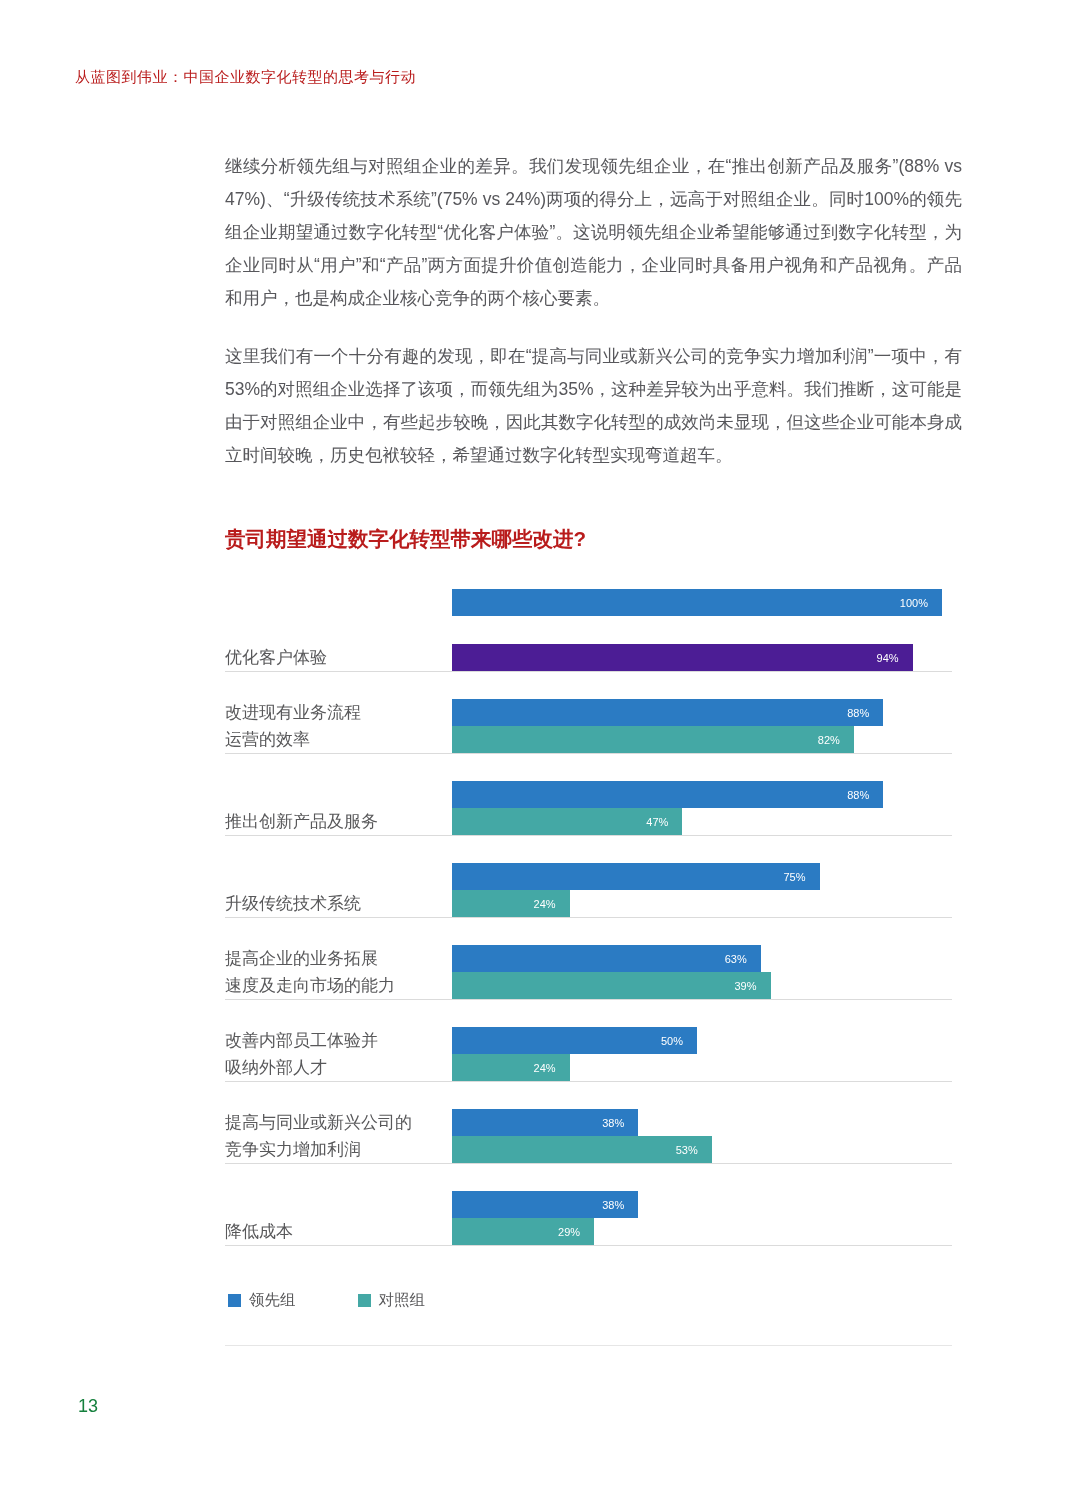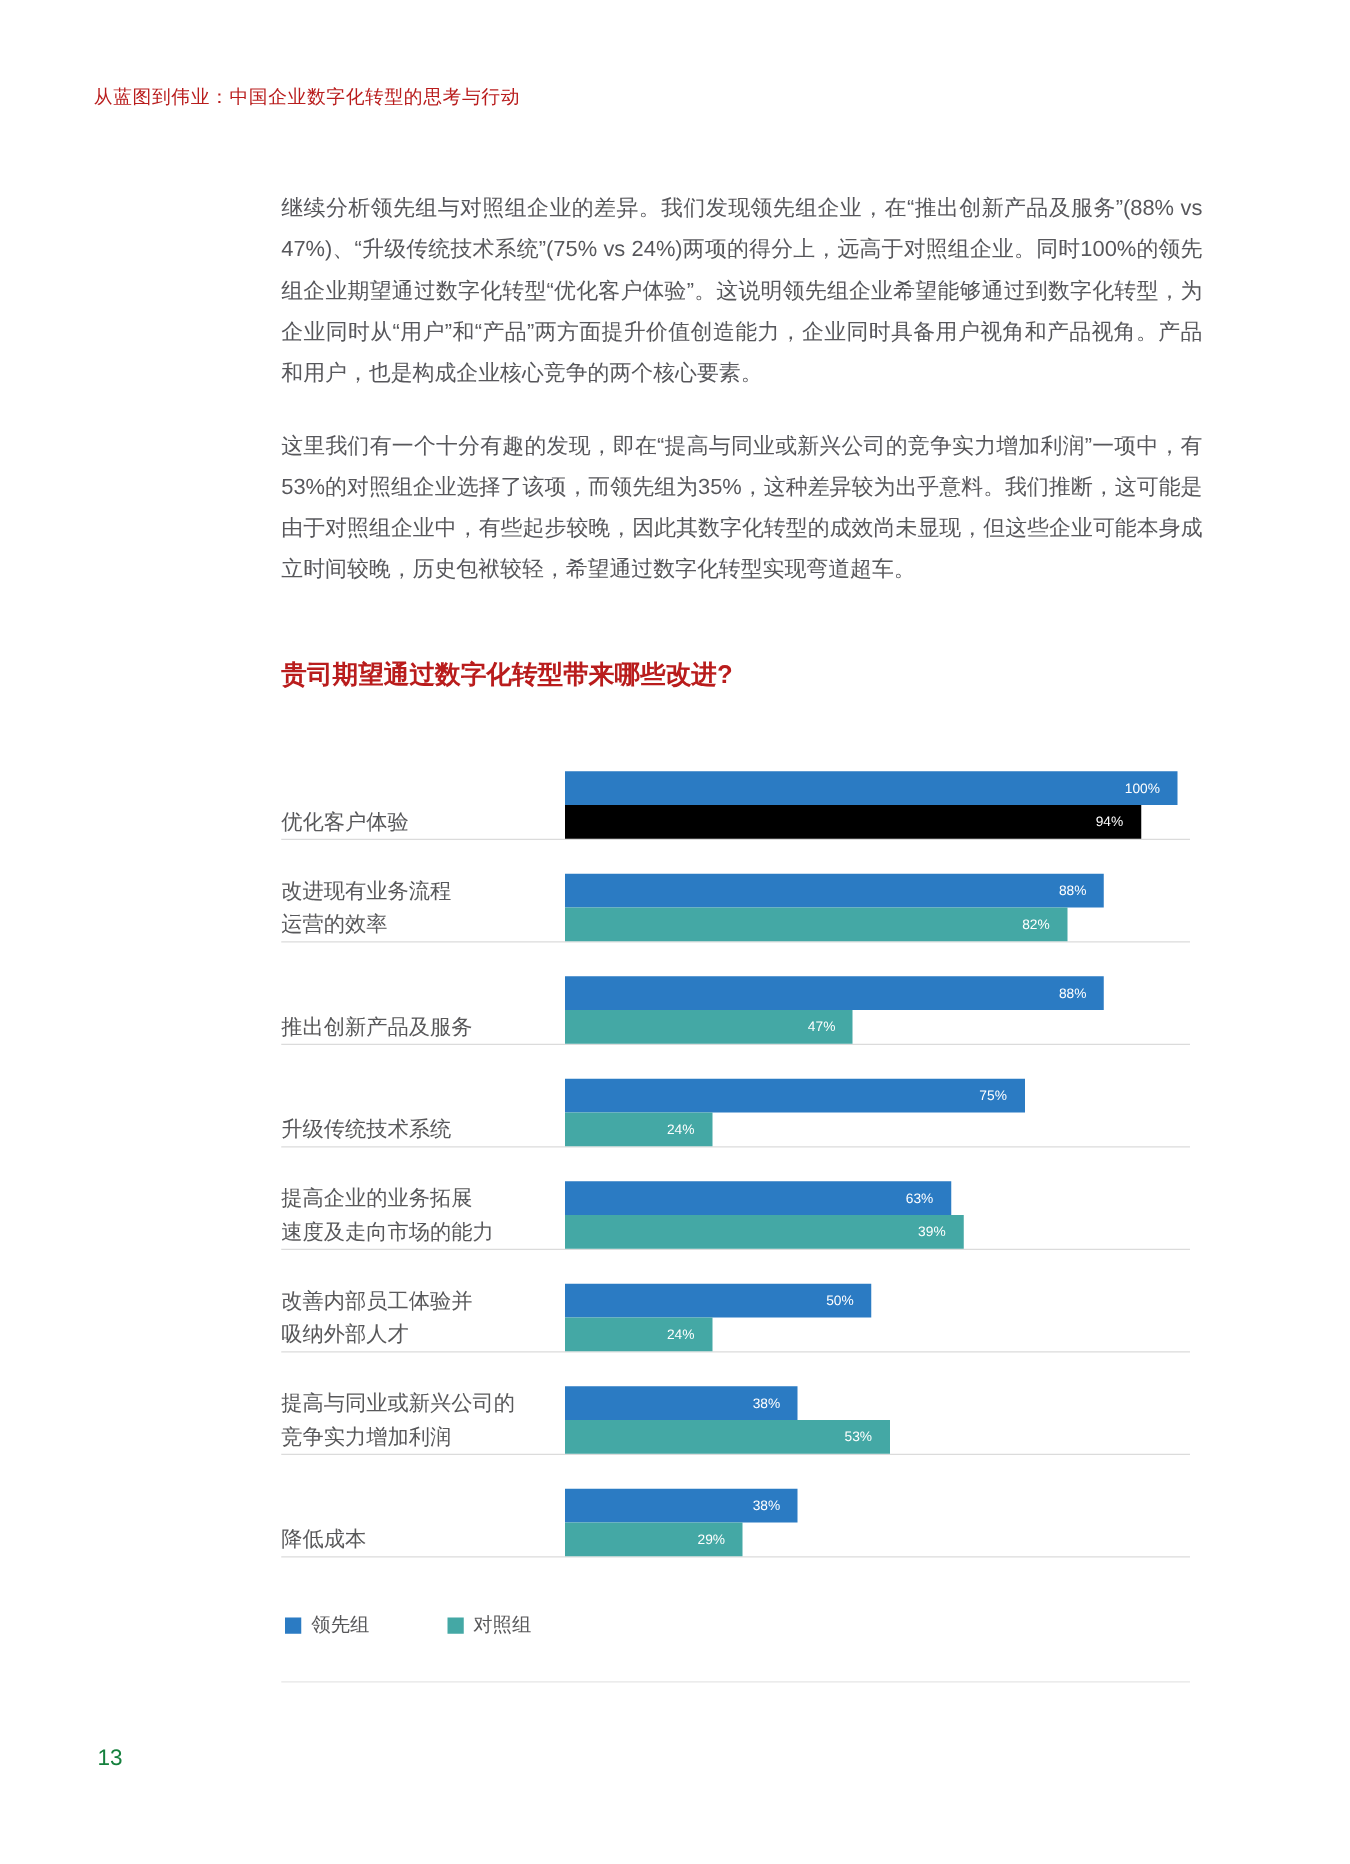--- a/index.html
+++ b/index.html
@@ -85,21 +85,21 @@
   <div class="chart-title">贵司期望通过数字化转型带来哪些改进?</div>
 
   <div class="chart">
     <div>
         <div class="chart-row">
           <div class="row-label">优化客户体验</div>
           <div class="row-bars">
             <div class="bar" style="width: 100%; background: rgb(43, 123, 195);">
               <span class="bar-value">100%</span>
             </div>
-            <div class="bar" style="width: 94%; background: #000000;">
+            <div class="bar" style="width: 94%; background: #4c1d95; margin-top: 28px;">
               <span class="bar-value">94%</span>
             </div>
           </div>
         </div>
         <div class="chart-row">
           <div class="row-label">改进现有业务流程
 运营的效率</div>
           <div class="row-bars">
             <div class="bar" style="width: 88%; background: rgb(43, 123, 195);">
               <span class="bar-value">88%</span>

